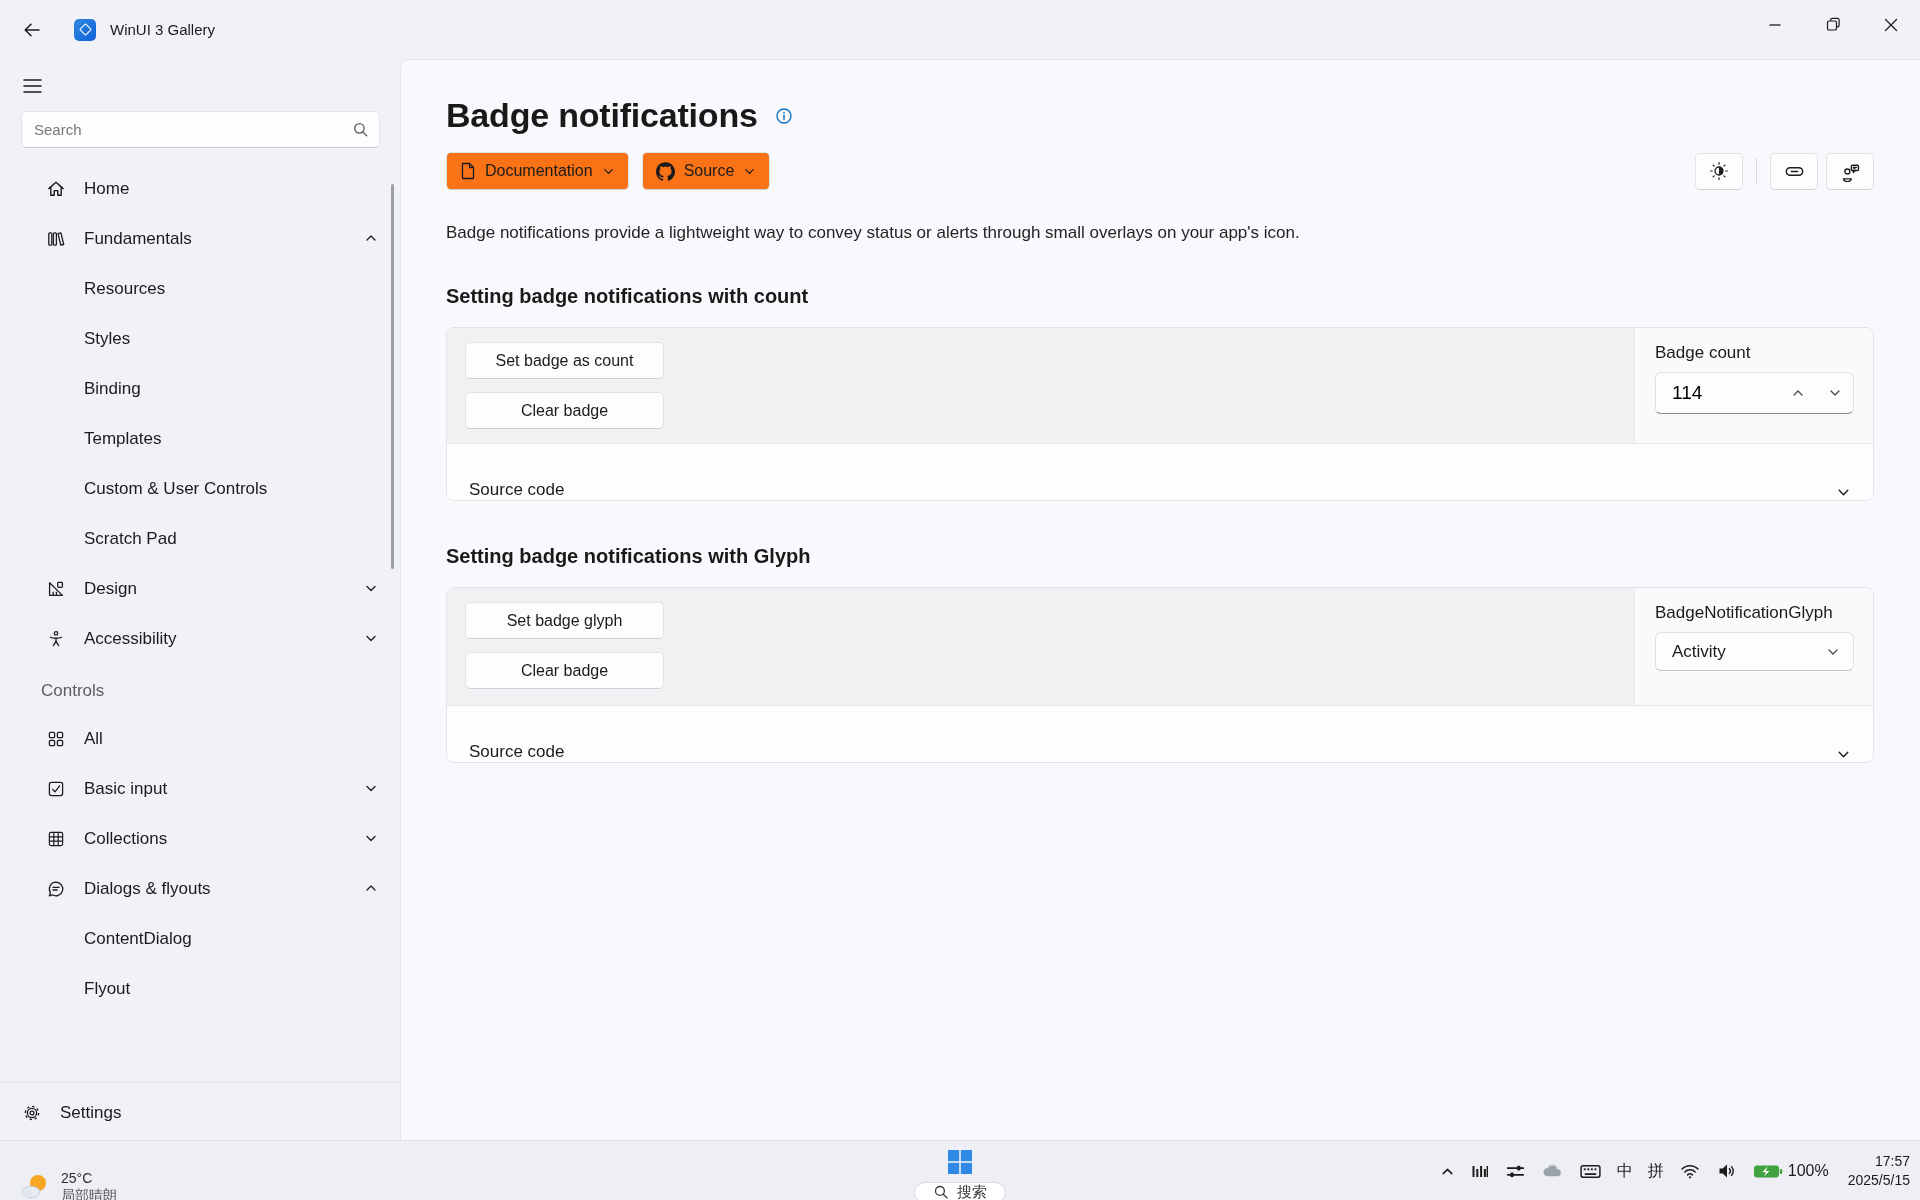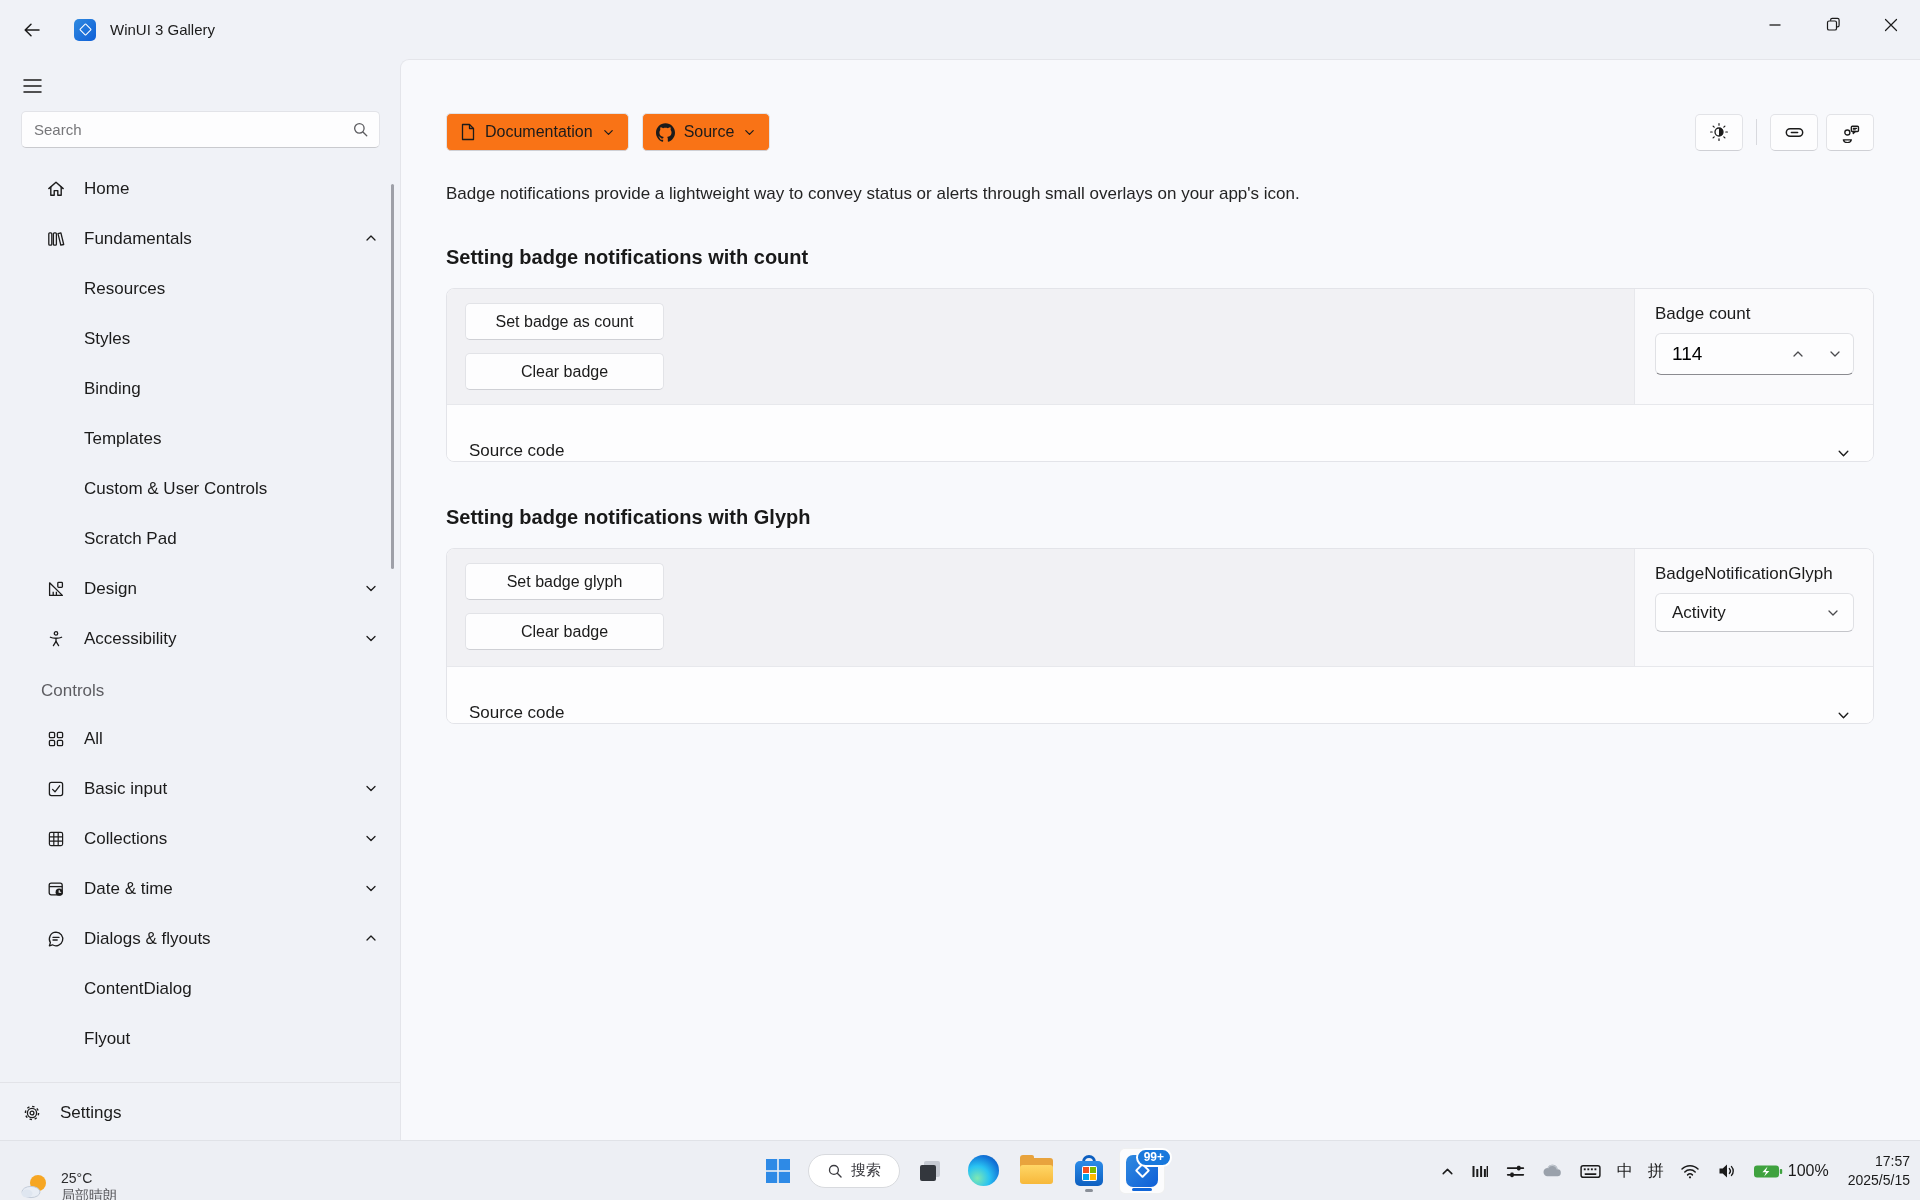--- a/index.html
+++ b/index.html
@@ -80,21 +80,21 @@
   .source-row { height:57px; border-top:1px solid #e7e8ec; background:#fdfdfe;
     display:flex; align-items:flex-end; justify-content:space-between; padding:0 22px; font-size:17px; color:#1b1b1b; }
 
   
   .taskbar { position:absolute; left:0; top:1140px; width:1920px; height:60px; background:#edeff4;
     border-top:1px solid #e0e2e7; display:flex; align-items:center; }
   .weather { position:absolute; left:10px; top:16px; height:60px; display:flex; align-items:center; gap:9px; padding:0 8px; border-radius:6px; }
   .weather-txt { display:flex; flex-direction:column; line-height:17px; }
   .weather-temp { font-size:14px; color:#2c2c2e; }
   .weather-cond { font-size:14px; color:#5a5a5e; }
-  .tb-center { position:absolute; left:50%; transform:translateX(-50%); display:flex; align-items:center; gap:7px; height:44px; }
+  .tb-center { position:absolute; left:50%; transform:translateX(-50%); display:flex; align-items:center; gap:7px; height:44px;flex-direction:column; }
   .tb-btn { width:46px; height:46px; border-radius:6px; display:flex; align-items:center; justify-content:center; position:relative; }
   .tb-search { height:34px; background:#ffffff; border:1px solid #d8dade; border-radius:17px;
     display:flex; align-items:center; gap:8px; padding:0 18px; }
   .tb-search span { font-size:15px; color:#3b3b40; }
   .run-dot { position:absolute; bottom:2px; left:50%; transform:translateX(-50%); width:8px; height:3px; border-radius:2px; background:#8a8f98; }
   .active-app { background:rgba(255,255,255,.82); border:1px solid rgba(0,0,0,.05); }
   .active-line { position:absolute; bottom:2px; left:50%; transform:translateX(-50%); width:20px; height:3px; border-radius:2px; background:#1065d8; }
   .winui-tile { width:32px; height:32px; border-radius:7px; background:linear-gradient(135deg,#2f8ae0,#0f5fd7);
     display:flex; align-items:center; justify-content:center; }
   .winui-tile .diamond { width:11px; height:11px; border:2px solid #fff; transform:rotate(45deg); border-radius:1.5px; }
@@ -286,36 +286,20 @@
         </svg>
         </span>
       <span class="nav-label">Collections</span>
       <span class="nav-chevron">
         <svg width="14" height="14" viewBox="0 0 14 14">
             <path d="M3 5.5 L7 9.5 L11 5.5" fill="none" stroke="#1c1c1c" stroke-width="1.3" stroke-linecap="round" stroke-linejoin="round"></path>
           </svg>
         </span>
     </div>
 
-    <div class="nav-item">
-      <span class="nav-ico">
-        <svg width="20" height="20" viewBox="0 0 20 20">
-          <rect x="3.2" y="4.2" width="13" height="11.6" rx="2" fill="none" stroke="#1c1c1c" stroke-width="1.3"></rect>
-          <path d="M3.2 7.6 H16.2" stroke="#1c1c1c" stroke-width="1.3"></path>
-          <circle cx="13.2" cy="13.2" r="3.6" fill="#1c1c1c"></circle>
-          <path d="M13.2 11.6 V13.3 H14.7" stroke="#fff" stroke-width="1.1" fill="none" stroke-linecap="round"></path>
-        </svg>
-        </span>
-      <span class="nav-label">Date &amp; time</span>
-      <span class="nav-chevron">
-        <svg width="14" height="14" viewBox="0 0 14 14">
-            <path d="M3 5.5 L7 9.5 L11 5.5" fill="none" stroke="#1c1c1c" stroke-width="1.3" stroke-linecap="round" stroke-linejoin="round"></path>
-          </svg>
-        </span>
-    </div>
 
     <div class="nav-item">
       <span class="nav-ico">
         <svg width="20" height="20" viewBox="0 0 20 20" fill="none" stroke="#1c1c1c" stroke-width="1.3" stroke-linecap="round" stroke-linejoin="round">
           <path d="M10 3.2 a6.8 6.8 0 1 1-3.6 12.6 L3.4 16.8 l1-3.2 A6.8 6.8 0 0 1 10 3.2z"></path>
           <path d="M7 8.4 H13 M7 11 H11.2"></path>
         </svg>
         </span>
       <span class="nav-label">Dialogs &amp; flyouts</span>
       <span class="nav-chevron">
@@ -345,20 +329,30 @@
           <circle cx="10" cy="10" r="1.9" stroke-width="1.3"></circle>
         </svg>
         </span>
       <span class="nav-label">Settings</span>
     </div>
   </div>
 </div>
 
 <div class="content">
 
+  <div class="page-title-row">
+    <span class="page-title">Badge notifications</span>
+    <span>
+      <svg width="20" height="20" viewBox="0 0 20 20">
+        <circle cx="10" cy="10" r="7" fill="none" stroke="#0f6cbd" stroke-width="1.3"></circle>
+        <circle cx="10" cy="6.6" r="0.9" fill="#0f6cbd"></circle>
+        <path d="M10 9 V13.6" stroke="#0f6cbd" stroke-width="1.4" stroke-linecap="round"></path>
+      </svg>
+      </span>
+  </div>
 
   <div class="toolbar-row">
     <div class="toolbar-left">
       <div class="drop-btn">
         <svg width="16" height="18" viewBox="0 0 16 18">
           <path d="M2.5 1.5 h7 l4 4 v11 h-11 z" fill="none" stroke="#1b1b1b" stroke-width="1.3" stroke-linejoin="round"></path>
           <path d="M9.5 1.5 v4 h4" fill="none" stroke="#1b1b1b" stroke-width="1.3" stroke-linejoin="round"></path>
         </svg>
         <span>Documentation</span>
         <svg width="13" height="13" viewBox="0 0 14 14">

